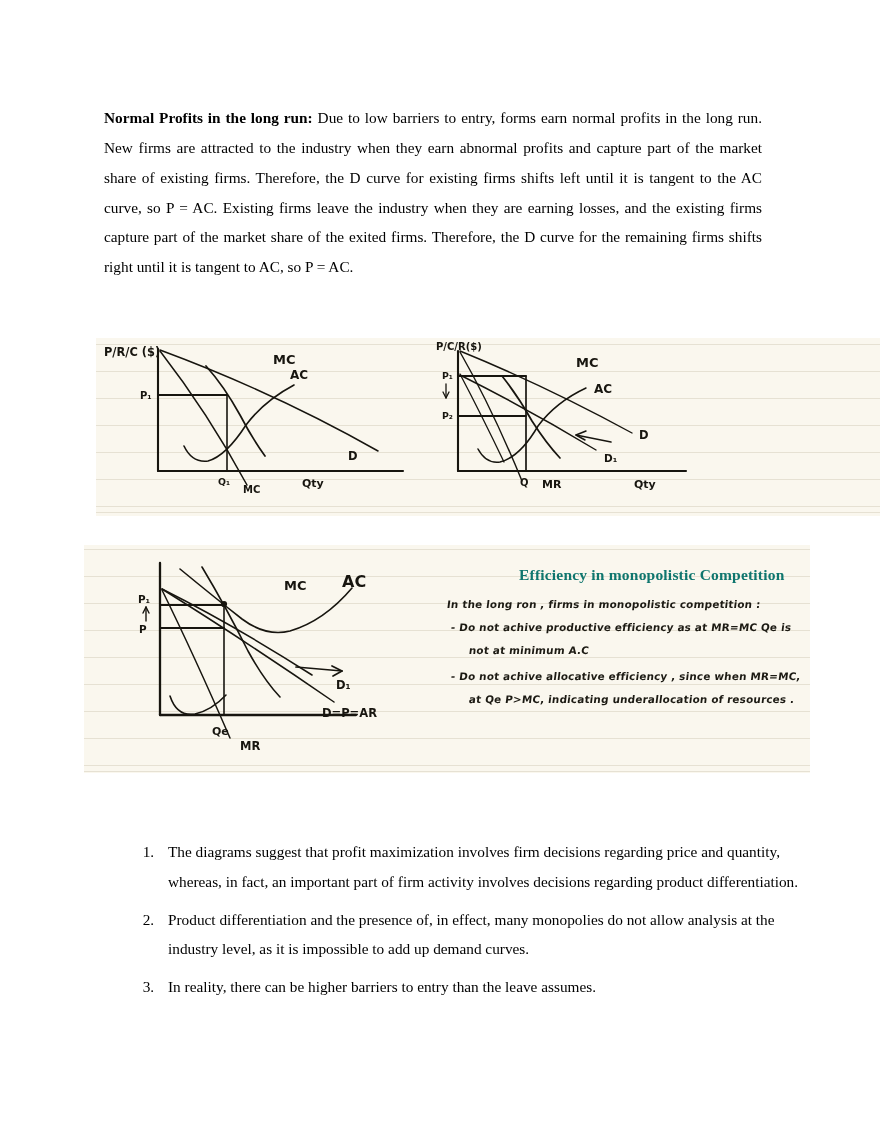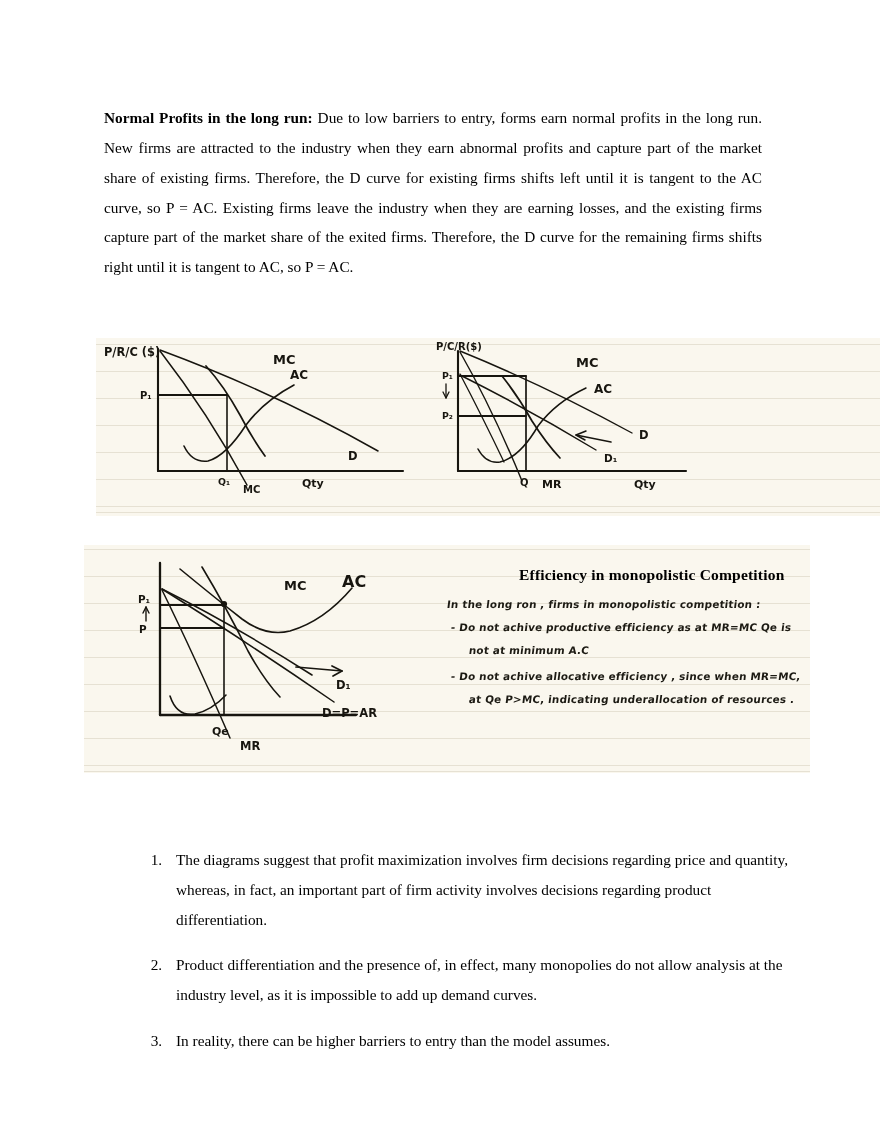--- a/index.html
+++ b/index.html
@@ -51,21 +51,21 @@
     top: 829px;
     width: 658px;
     margin: 0;
     padding: 0 0 0 46px;
     font-size: 15.3px;
     line-height: 29.8px;
     list-style-type: decimal;
   }
   .crit-list li {
     padding-left: 10px;
-    margin: 16px;
+    margin: 8px;
   }
 
   
   .note-block {
     position: absolute;
     background-color: #faf7ee;
     overflow: hidden;
   }
   .note-block .rules {
     position: absolute;
@@ -113,21 +113,21 @@
     width: 370px;
     height: 210px;
   }
   .notes-title {
     position: absolute;
     left: 86px;
     top: 9px;
     font-family: "Liberation Serif", "DejaVu Serif", serif;
     font-size: 15.5px;
     font-weight: bold;
-    color: #000000;
+    color: #0f766e;
     white-space: nowrap;
     letter-spacing: 0.2px;
   }
   .hw-line {
     position: absolute;
     font-family: "DejaVu Sans", sans-serif;
     font-size: 10.4px;
     font-weight: 700;
     color: #1c1a13;
     white-space: nowrap;
@@ -293,16 +293,16 @@
       <div class="hw-line hw-l2">- Do not  achive  productive  efficiency   as      at    MR=MC   Qe  is</div>
       <div class="hw-line hw-l3">not  at     minimum  A.C</div>
       <div class="hw-line hw-l4">- Do not    achive  allocative  efficiency ,  since  when      MR=MC,</div>
       <div class="hw-line hw-l5">at  Qe     P&gt;MC,     indicating  underallocation   of  resources .</div>
     </div>
   </div>
 
   <ol class="crit-list">
     <li>The diagrams suggest that profit maximization involves firm decisions regarding price and quantity, whereas, in fact, an important part of firm activity involves decisions regarding product differentiation.</li>
     <li>Product differentiation and the presence of, in effect, many monopolies do not allow analysis at the industry level, as it is impossible to add up demand curves.</li>
-    <li>In reality, there can be higher barriers to entry than the model assumes.</li>
+    <li>In reality, there can be higher barriers to entry than the leave assumes.</li>
   </ol>
 
 </div>
 
 </body></html>

